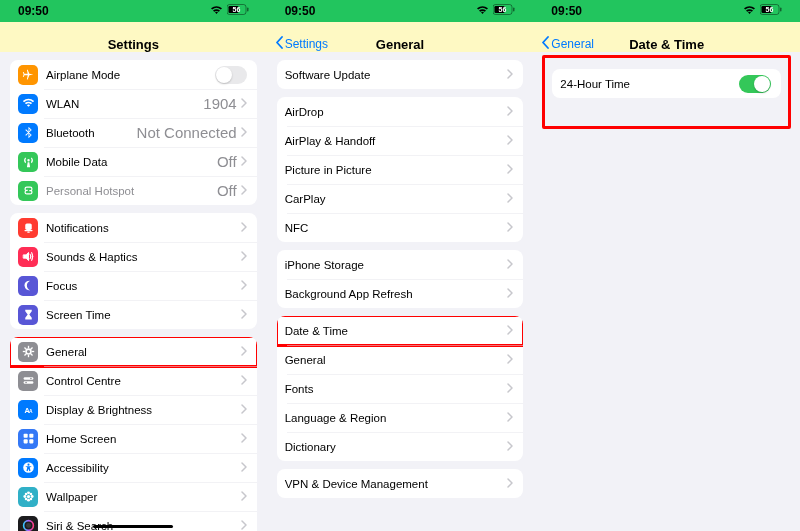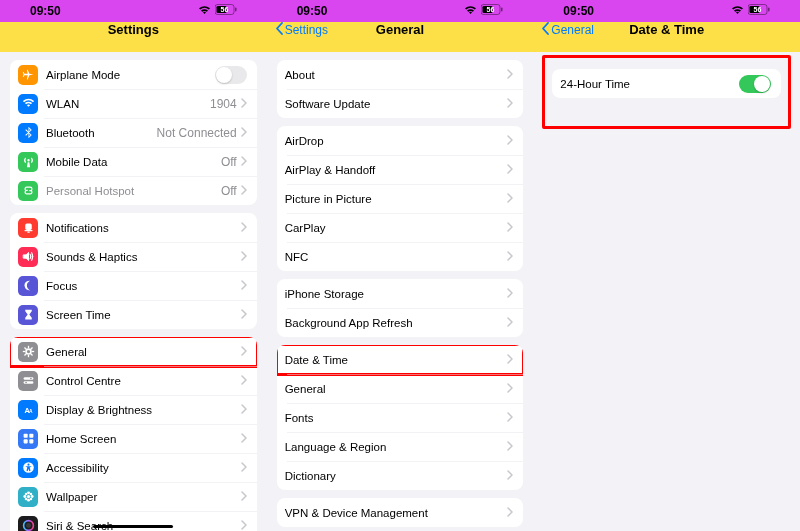--- a/index.html
+++ b/index.html
@@ -16,36 +16,36 @@
   }
   .phone {
     flex: 1;
     background: #f2f2f7;
     position: relative;
     overflow: hidden;
   }
   .phone + .phone { margin-left: 0; }
   .status-bar {
     height: 22px;
-    background: #d946ef;
+    background: #22c55e;
     display: flex;
     align-items: center;
     justify-content: space-between;
-    padding: 0 30px;
+    padding: 0 18px;
     font-size: 12px;
     font-weight: 600;
   }
   .status-right { display:flex; align-items:center; gap:4px; }
   .header {
     height: 30px;
     display: flex;
-    align-items: flex-start;
+    align-items: flex-end;
     justify-content: center;
     position: relative;
-    background: #fde047;
+    background: #fef9c3;
   }
   .header-title {
     font-size: 13px;
     font-weight: 600;
   }
   .back-btn {
     position: absolute;
     left: 8px;
     display: flex;
     align-items: center;
@@ -86,21 +86,21 @@
     height: 20px;
     border-radius: 5px;
     margin-right: 8px;
     display: flex;
     align-items: center;
     justify-content: center;
     flex-shrink: 0;
   }
   .icon-box svg { display:block; }
   .row-label { flex: 1; font-size: 11.5px; }
-  .row-value { color: #8e8e93; font-size: 12px; margin-right: 4px; }
+  .row-value { color: #8e8e93; font-size: 15px; margin-right: 4px; }
   .chevron { color: #c7c7cc; font-size: 12px; }
   .toggle {
     width: 32px;
     height: 18px;
     border-radius: 18px;
     position: relative;
   }
   .toggle.off { background: #e9e9eb; }
   .toggle.on { background: #34c759; }
   .toggle::after {
@@ -421,26 +421,20 @@
               <path d="M7 1 L2 6.5 L7 12" stroke="#007aff" stroke-width="1.8" fill="none" stroke-linecap="round" stroke-linejoin="round"></path>
             </svg>
         </span>
         <span>Settings</span>
       </div>
       <span class="header-title">General</span>
     </div>
     <div class="content" id="general-content">
         <div class="group">
           <div class="row no-icon">
-            <span class="row-label">About</span>
-            <span class="chevron"><svg width="6" height="10" viewBox="0 0 6 10">
-                <path d="M1 1 L5 5 L1 9" stroke="#c7c7cc" stroke-width="1.5" fill="none" stroke-linecap="round" stroke-linejoin="round"></path>
-              </svg></span>
-          </div>
-          <div class="row no-icon">
             <span class="row-label">Software Update</span>
             <span class="chevron"><svg width="6" height="10" viewBox="0 0 6 10">
                 <path d="M1 1 L5 5 L1 9" stroke="#c7c7cc" stroke-width="1.5" fill="none" stroke-linecap="round" stroke-linejoin="round"></path>
               </svg></span>
           </div>
         </div>
         <div class="group">
           <div class="row no-icon">
             <span class="row-label">AirDrop</span>
             <span class="chevron"><svg width="6" height="10" viewBox="0 0 6 10">

